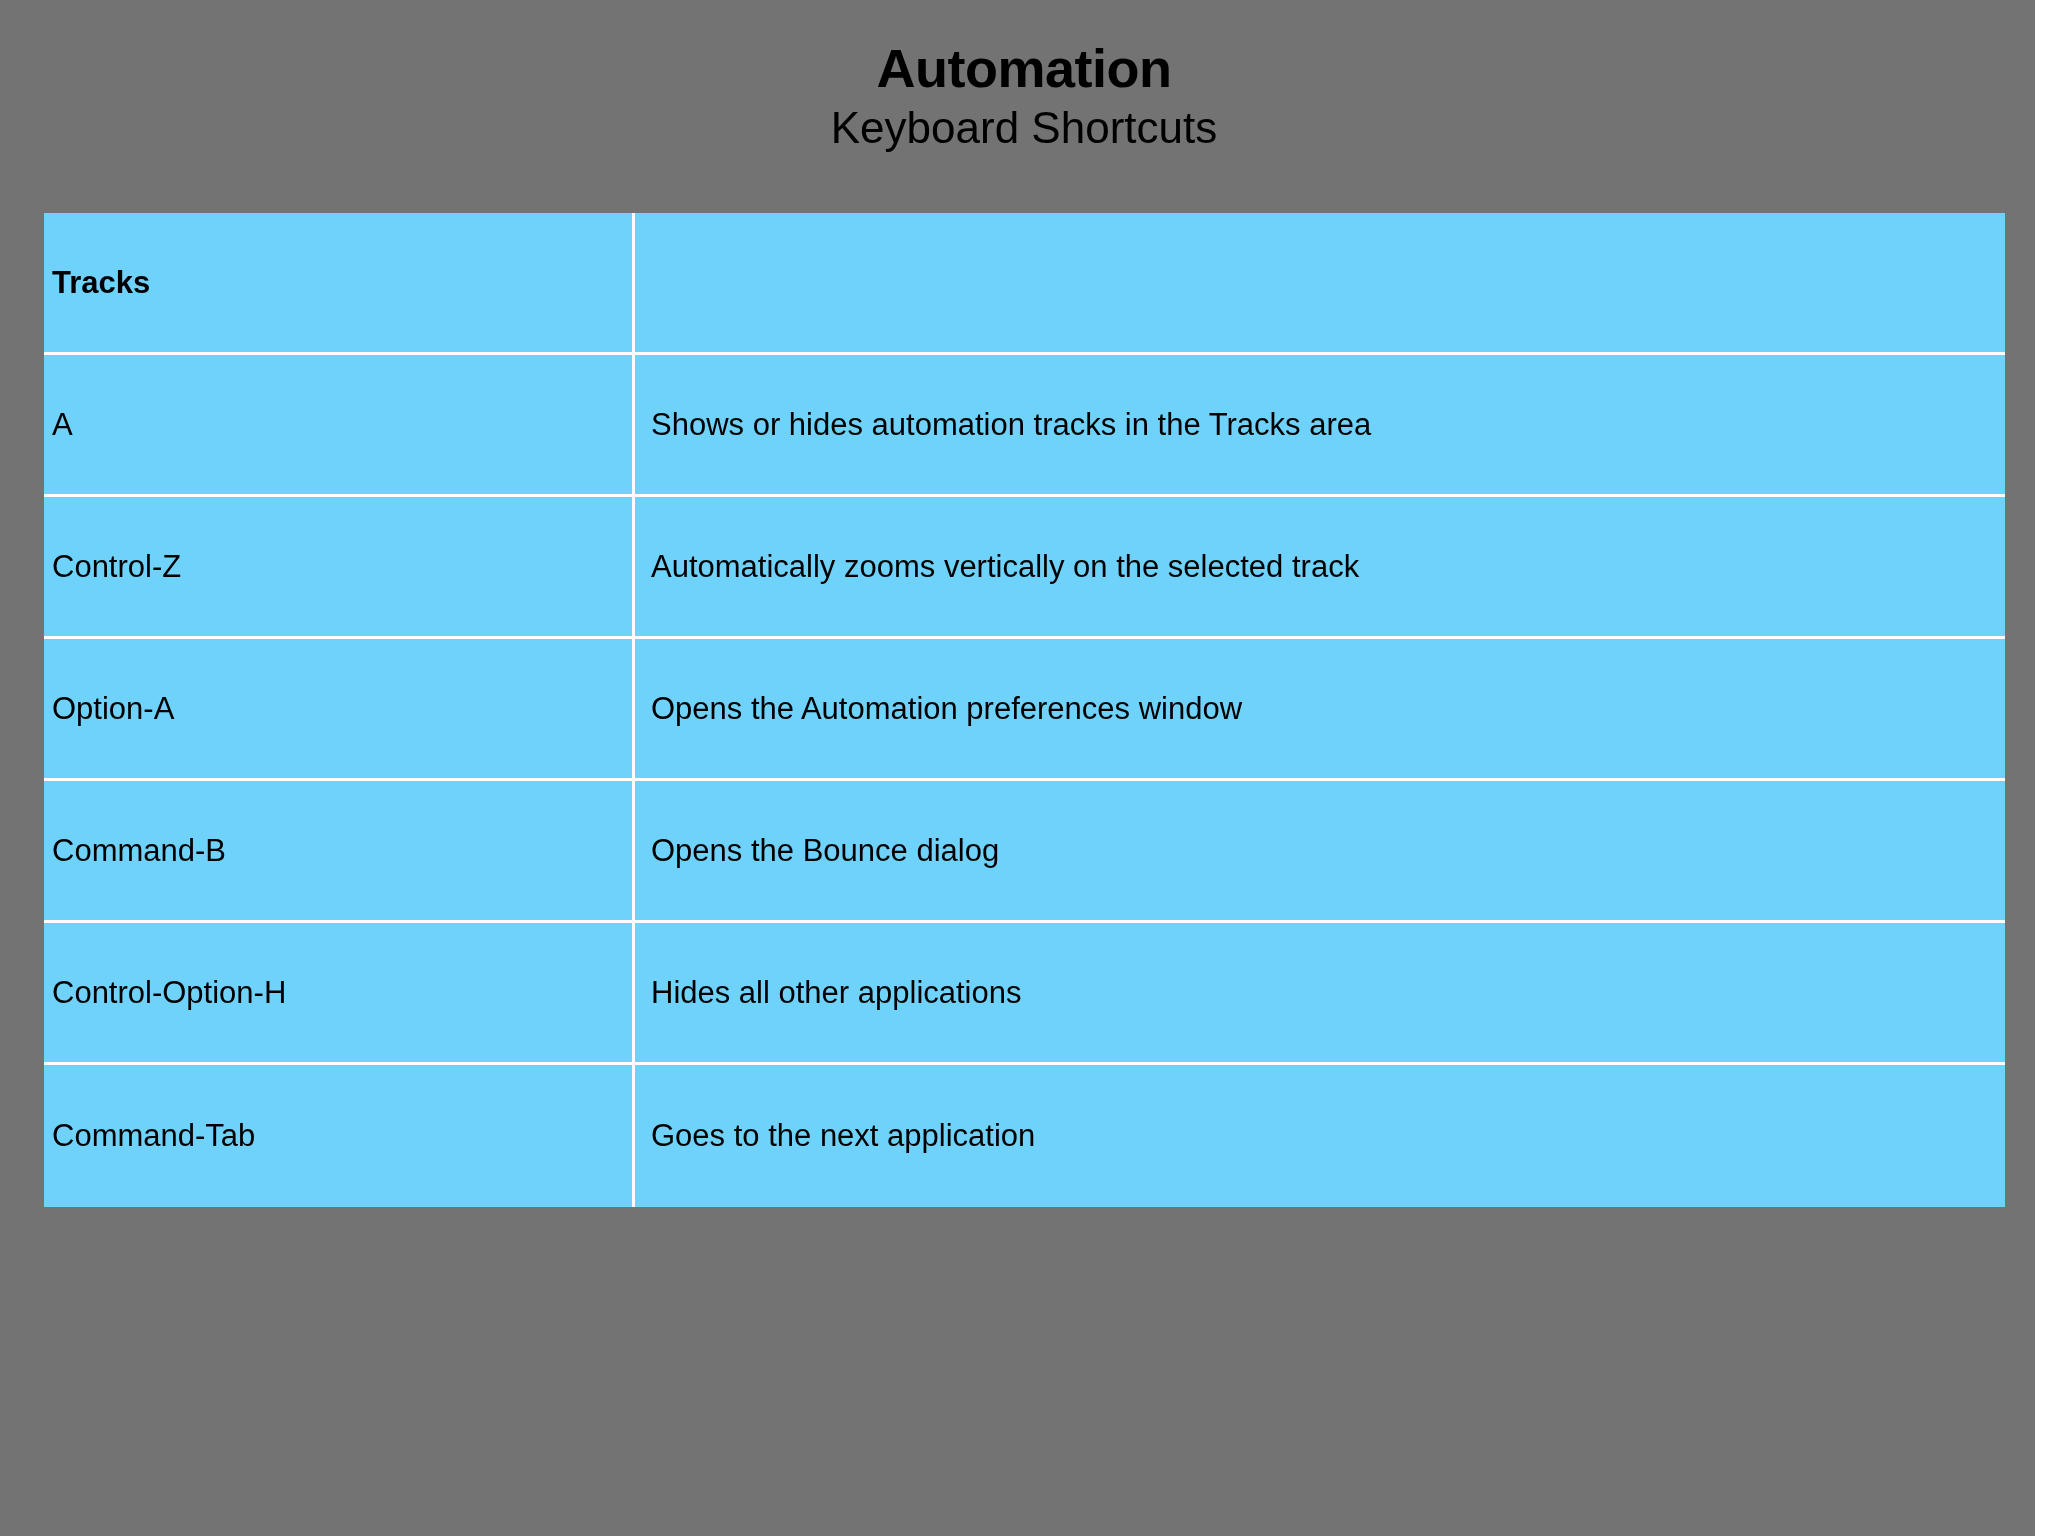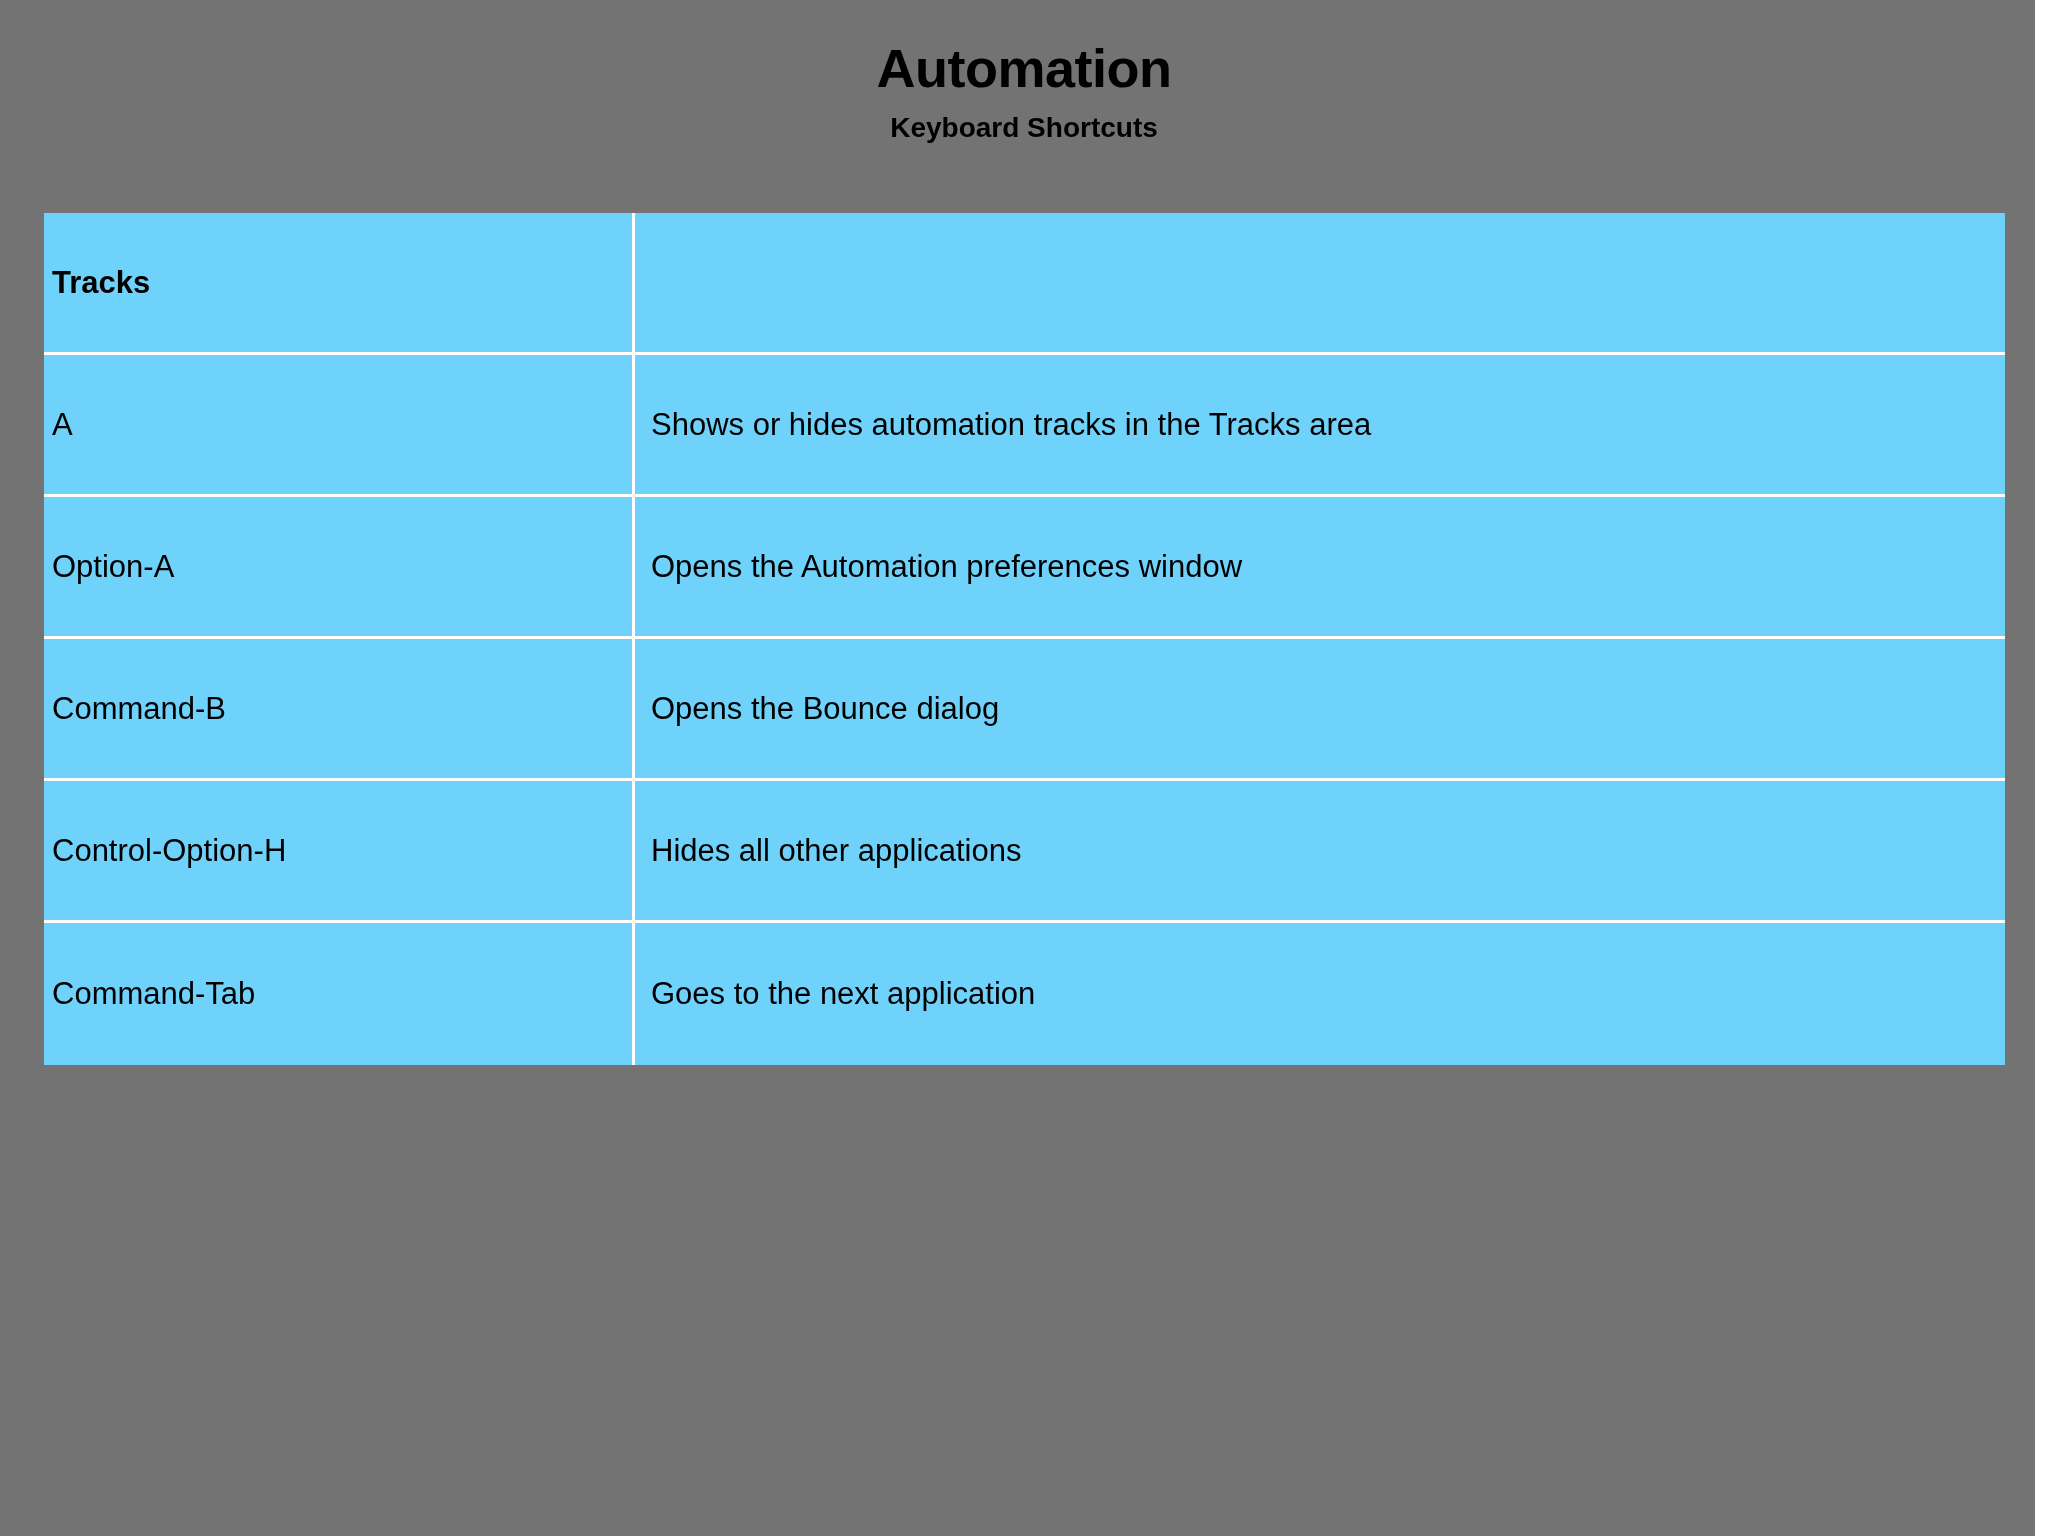--- a/index.html
+++ b/index.html
@@ -35,23 +35,23 @@
     padding-top: 36px;
     font-size: 54px;
     line-height: 64px;
     font-weight: bold;
     letter-spacing: -0.5px;
     color: #000000;
   }
   .doc-subtitle {
     margin: 0;
     padding-top: 6px;
-    font-size: 28px;
+    font-size: 44px;
     line-height: 44px;
-    font-weight: bold;
+    font-weight: normal;
     color: #000000;
   }
 
   
   .shortcut-table-wrap {
     position: absolute;
     left: 44px;
     top: 213px;
     width: 1961px;
   }
@@ -112,20 +112,24 @@
       <tbody>
           <tr class="section-row">
             <td class="key-cell">Tracks</td>
             <td class="desc-cell"></td>
           </tr>
           <tr class="entry-row">
             <td class="key-cell">A</td>
             <td class="desc-cell">Shows or hides automation tracks in the Tracks area</td>
           </tr>
           <tr class="entry-row">
+            <td class="key-cell">Control-Z</td>
+            <td class="desc-cell">Automatically zooms vertically on the selected track</td>
+          </tr>
+          <tr class="entry-row">
             <td class="key-cell">Option-A</td>
             <td class="desc-cell">Opens the Automation preferences window</td>
           </tr>
           <tr class="entry-row">
             <td class="key-cell">Command-B</td>
             <td class="desc-cell">Opens the Bounce dialog</td>
           </tr>
           <tr class="entry-row">
             <td class="key-cell">Control-Option-H</td>
             <td class="desc-cell">Hides all other applications</td>

